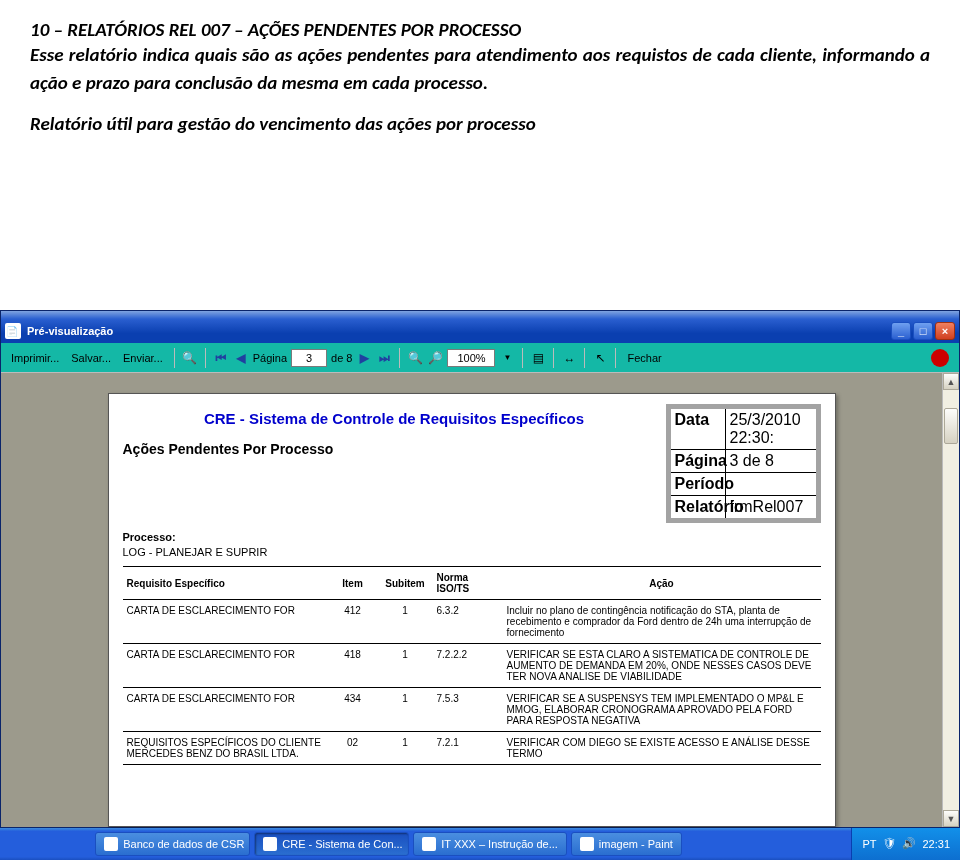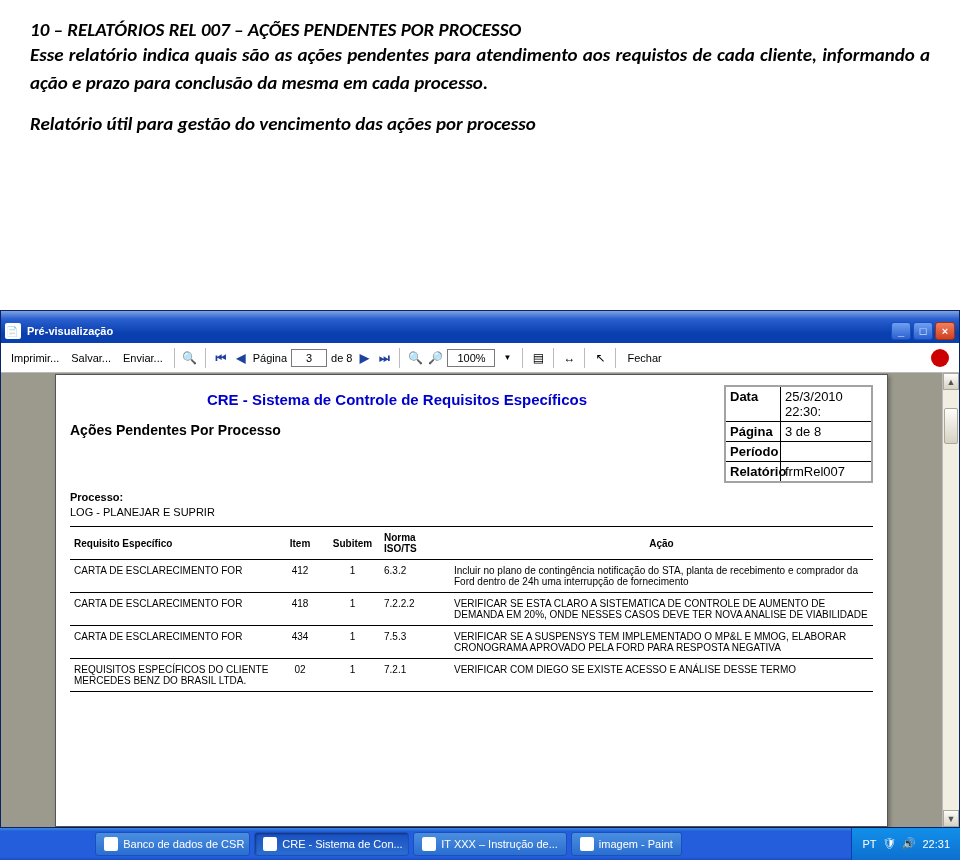--- a/index.html
+++ b/index.html
@@ -11,41 +11,41 @@
 
   .app-window { position: absolute; top: 310px; left: 0; width: 960px; height: 518px; border: 1px solid #0a246a; background: #ece9d8; font-family: Tahoma, sans-serif; font-size: 11px; }
   .title-gradient { height: 8px; background: linear-gradient(#7fa3e0, #2a5fd0); }
   .titlebar { height: 24px; background: linear-gradient(#2a5fd0, #0a3fb0 60%, #0a3fb0); color: #fff; display: flex; align-items: center; padding: 0 4px; }
   .titlebar .sysicon { width: 16px; height: 16px; background: #fff; border-radius: 2px; margin-right: 6px; display: flex; align-items: center; justify-content: center; font-size: 10px; color: #000; }
   .titlebar .winbtns { margin-left: auto; display: flex; gap: 2px; }
   .winbtn { width: 20px; height: 18px; border-radius: 3px; display: flex; align-items: center; justify-content: center; font-weight: bold; font-size: 11px; }
   .winbtn.min, .winbtn.max { background: linear-gradient(#6fa0f0, #2a5fd0); border: 1px solid #1a4fc0; color: #fff; }
   .winbtn.close { background: linear-gradient(#f08060, #d04020); border: 1px solid #a03010; color: #fff; }
 
-  .toolbar { height: 30px; background: #ffffff; border-bottom: 1px solid #bbb; display: flex; align-items: center; padding: 0 6px; gap: 4px; }
+  .toolbar { height: 30px; background: #14b8a6; border-bottom: 1px solid #bbb; display: flex; align-items: center; padding: 0 6px; gap: 4px; }
   .tbtn { display: inline-flex; align-items: center; gap: 2px; padding: 2px 4px; cursor: pointer; }
   .tinput { width: 36px; height: 18px; font-size: 11px; text-align: center; border: 1px solid #7a7a7a; }
   .tsep { width: 1px; height: 20px; background: #bbb; margin: 0 3px; }
   .icon { width: 16px; height: 16px; display: inline-flex; align-items: center; justify-content: center; font-size: 12px; }
   .navarrow { color: #2040a0; font-weight: bold; }
   .logo-c { width: 18px; height: 18px; background: #c00; border-radius: 50%; margin-left: auto; margin-right: 4px; }
 
   .preview-area { position: absolute; top: 62px; left: 0; right: 0; bottom: 0; background: #9c9a8c; display: flex; }
-  .page { margin: 1px auto 0 auto; width: 833px; background: #fff; border: 1px solid #555; box-shadow: 2px 2px 4px rgba(0,0,0,.3); }
+  .page { margin: 20px auto 0 auto; width: 728px; background: #fff; border: 1px solid #555; box-shadow: 2px 2px 4px rgba(0,0,0,.3); }
   .scrollbar-v { width: 17px; background: #ece9d8; border-left: 1px solid #bbb; display: flex; flex-direction: column; }
   .sb-btn { height: 17px; background: linear-gradient(#fdfdfb, #d6d2c2); border: 1px solid #aca899; display: flex; align-items: center; justify-content: center; font-size: 9px; color: #555; }
   .sb-track { flex: 1; background: #f1efe2; position: relative; }
   .sb-thumb { position: absolute; top: 18px; left: 1px; right: 1px; height: 36px; background: linear-gradient(#fdfdfb, #d6d2c2); border: 1px solid #aca899; border-radius: 2px; }
 
   .page-inner { padding: 10px 14px; font-family: "Times New Roman", serif; font-size: 12px; color: #000; }
   .rpt-header { display: flex; }
   .rpt-title-block { flex: 1; }
   .rpt-title { color: #0000cc; font-weight: bold; font-family: Arial, sans-serif; font-size: 15px; text-align: center; margin: 6px 0 14px 0; }
   .rpt-sub { font-weight: bold; font-family: Arial, sans-serif; font-size: 14px; margin-bottom: 10px; }
-  .meta-box { border: 2px solid #a3a3a3; font-size: 13px; font-family: Arial, sans-serif; }
+  .meta-box { border: 5px solid #a3a3a3; font-size: 16px; font-family: Arial, sans-serif; }
   .meta-row { display: flex; border-bottom: 1px solid #000; }
   .meta-row:last-child { border-bottom: none; }
   .meta-k { width: 55px; padding: 2px 4px; border-right: 1px solid #000; font-weight: bold; }
   .meta-v { width: 90px; padding: 2px 4px; }
 
   .proc-label { font-weight: bold; font-family: Arial, sans-serif; font-size: 11px; margin-top: 8px; }
   .proc-value { font-family: Arial, sans-serif; font-size: 11px; margin: 3px 0 8px 0; }
 
   table.data { width: 100%; border-collapse: collapse; font-family: Arial, sans-serif; font-size: 10px; }
   table.data th { border-top: 1px solid #000; border-bottom: 1px solid #000; padding: 5px 4px; text-align: center; font-weight: bold; }

